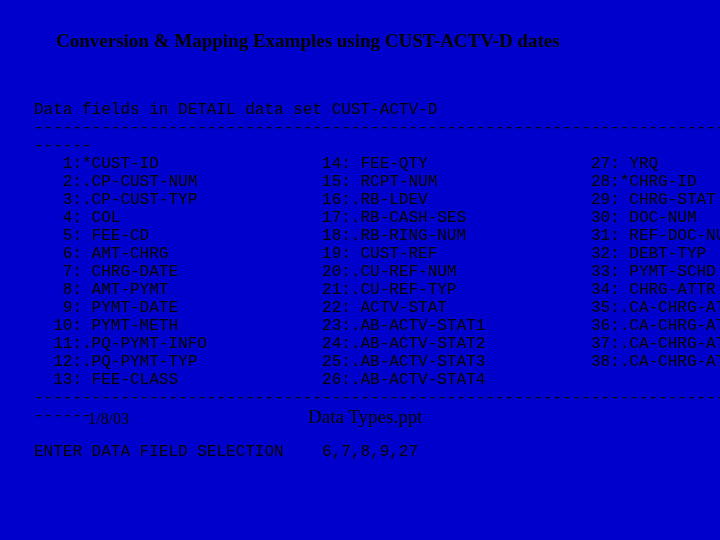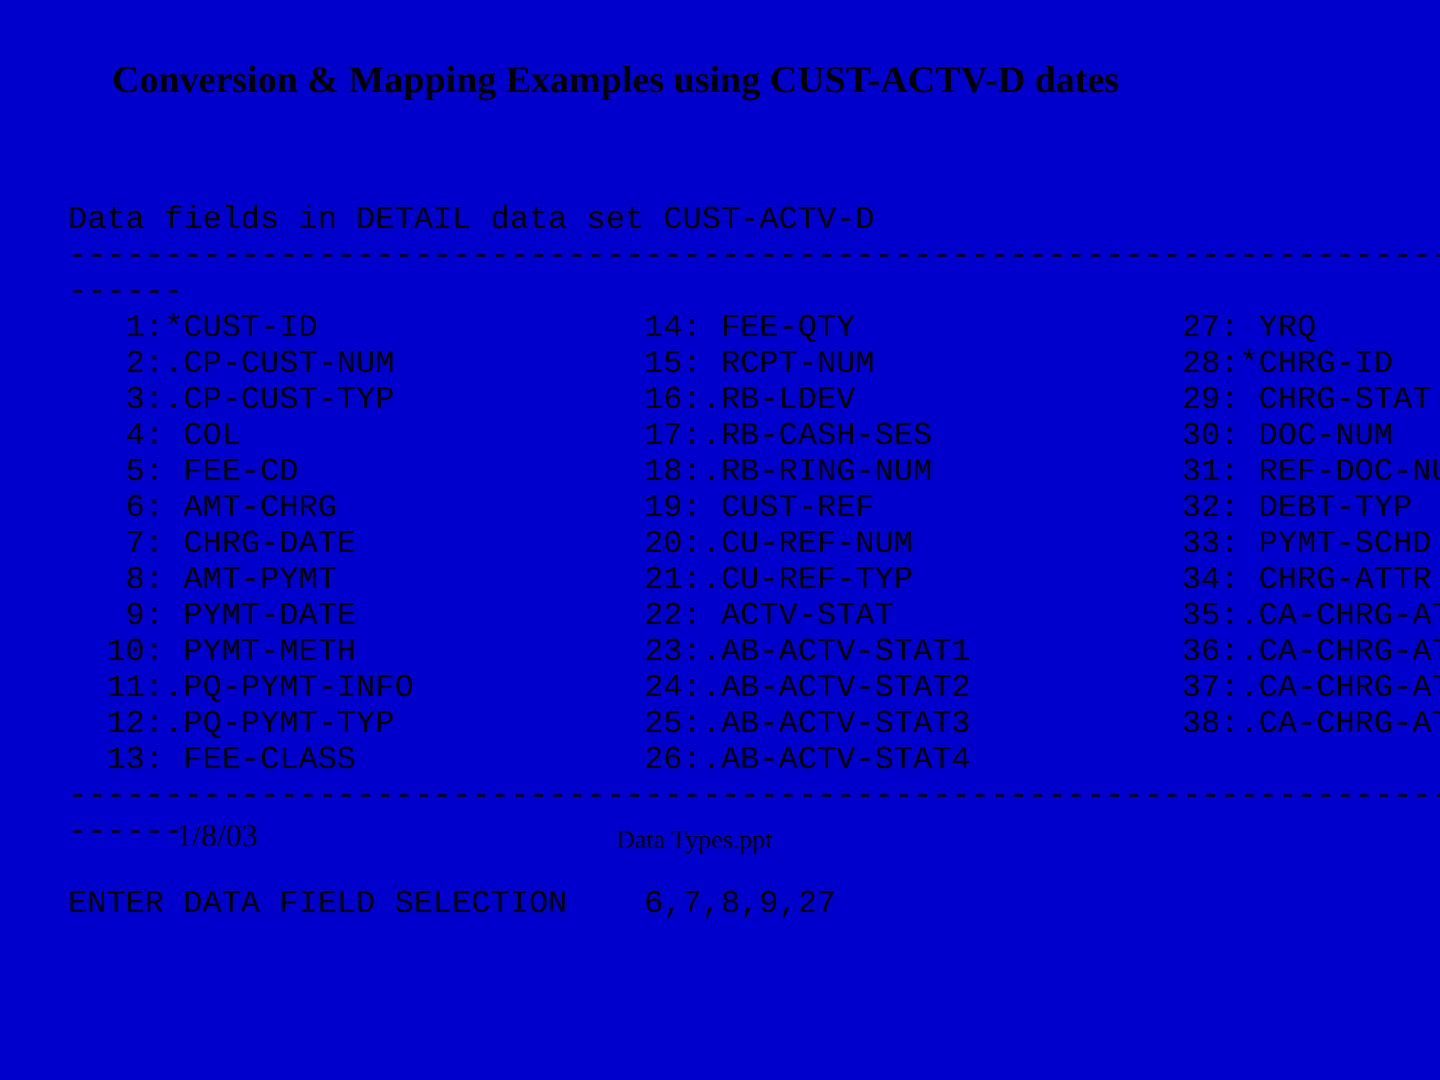--- a/index.html
+++ b/index.html
@@ -41,21 +41,21 @@
     position: absolute;
     bottom: 20px;
     left: 60px;
     font-size: 16px;
     color: #000;
   }
   .footer-center {
     position: absolute;
     bottom: 20px;
     left: 280px;
-    font-size: 13px;
+    font-size: 19px;
     color: #000;
   }
 </style>
 </head>
 <body>
 
 <div class="slide">
   <div class="title">Conversion &amp; Mapping Examples using CUST-ACTV-D dates</div>
   <pre class="code-block" id="codeblock">Data fields in DETAIL data set CUST-ACTV-D
 --------------------------------------------------------------------------

